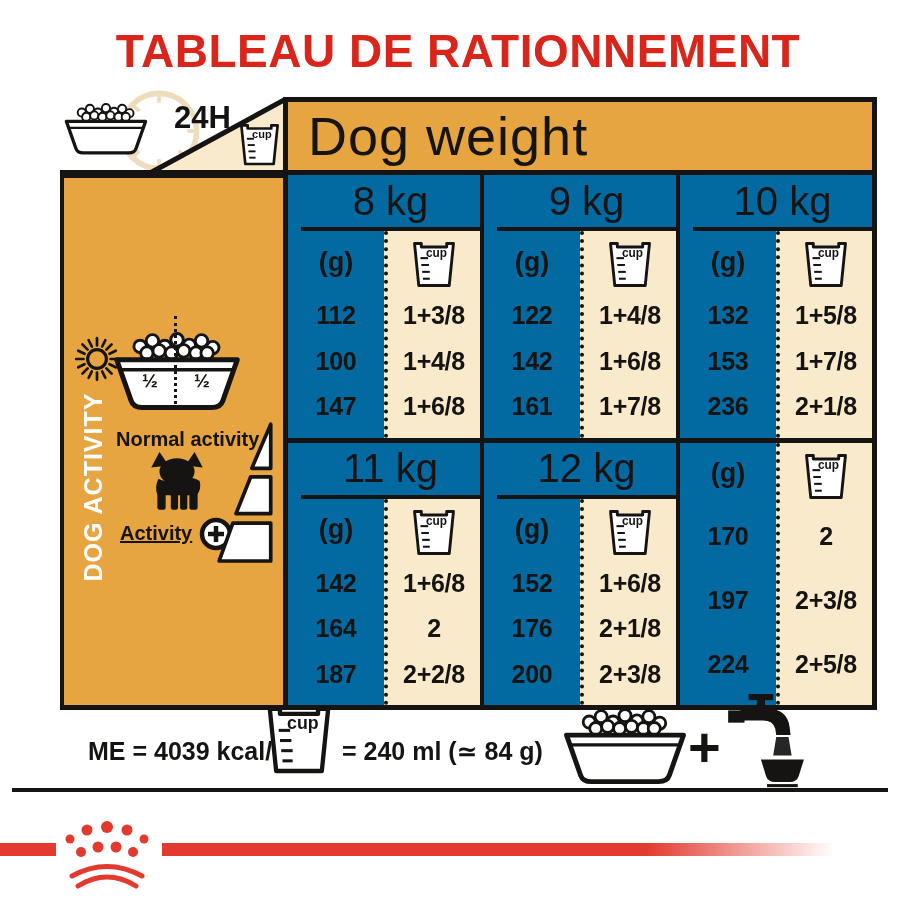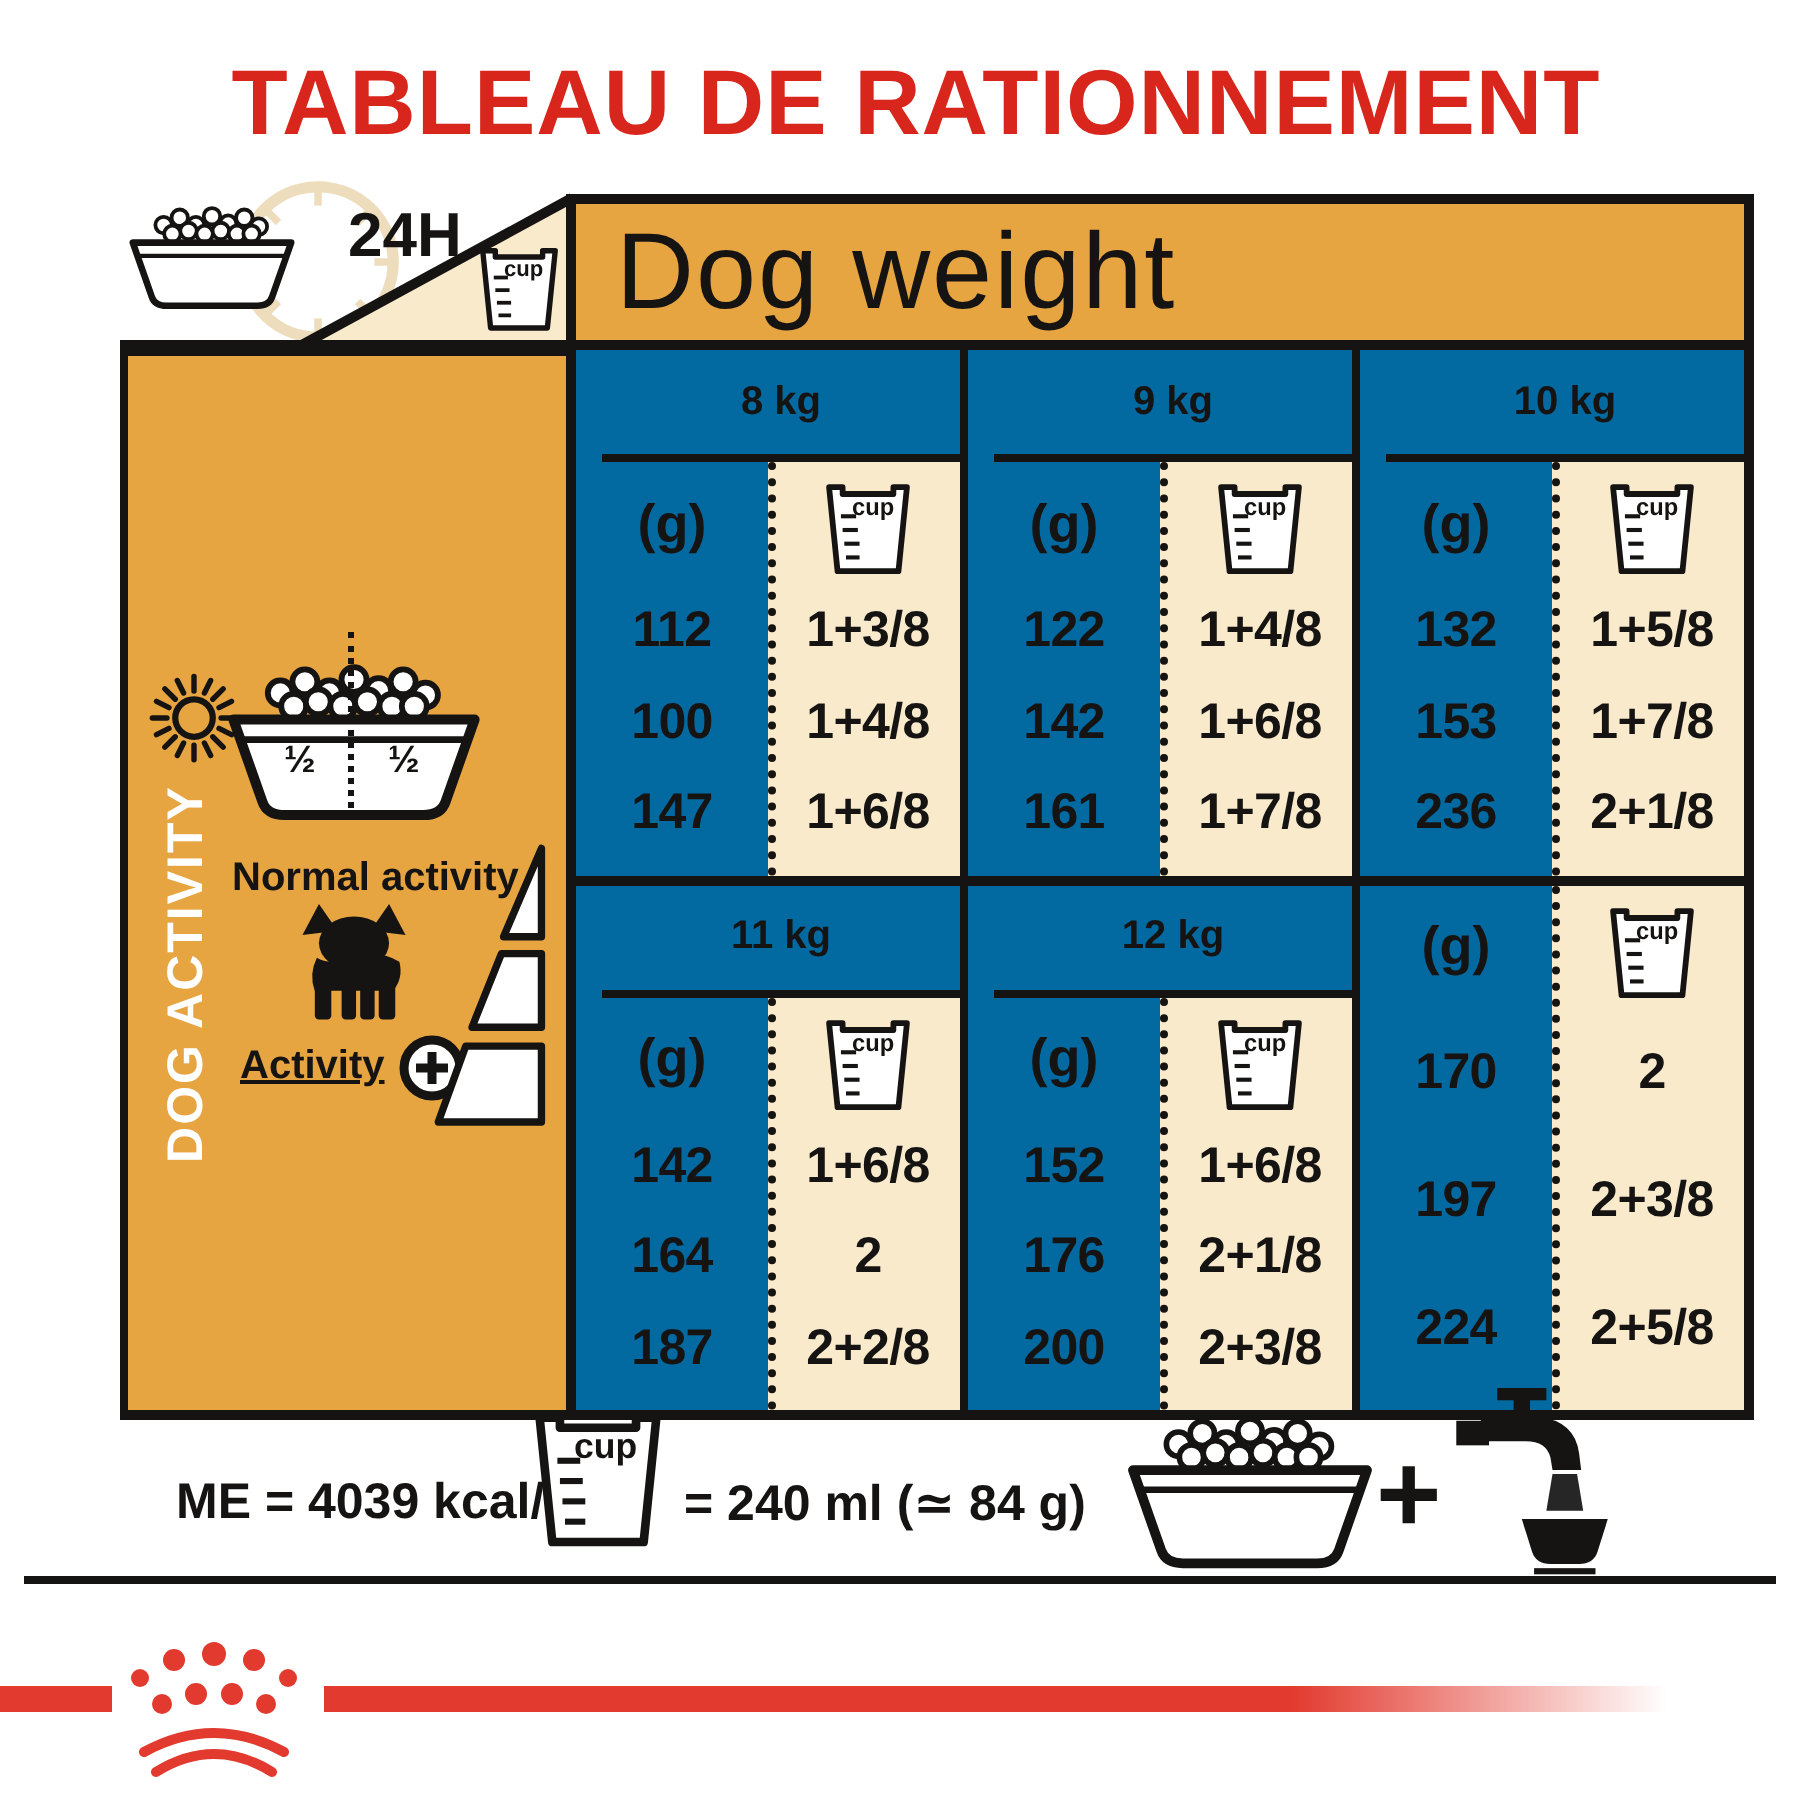--- a/index.html
+++ b/index.html
@@ -53,21 +53,21 @@
   #table{left:283px;top:97px;width:594px;height:613px;border:5px solid var(--ink);
          background:#0369a1;display:flex;flex-direction:column;}
   #dogweight{height:73px;background:var(--orange);border-bottom:5px solid var(--ink);
              display:flex;align-items:center;padding-left:20px;font-size:54px;letter-spacing:1px;}
   #bands{flex:1;display:flex;flex-direction:column;}
   .band{flex:1;display:flex;}
   .band--top{border-bottom:5px solid var(--ink);}
   .wcol{flex:1;display:flex;flex-direction:column;min-width:0;}
   .wcol + .wcol{border-left:4px solid var(--ink);}
   .whead{height:56px;border-bottom:4px solid var(--ink);display:flex;align-items:center;
-         justify-content:center;font-weight:bold;font-size:20px;margin-left:13px;}
+         justify-content:center;font-weight:normal;font-size:40px;margin-left:13px;}
   .wbody{flex:1;display:flex;}
   .ghalf{width:50%;display:flex;flex-direction:column;align-items:center;}
   .chalf{width:50%;background:var(--cream);border-left:4px dotted var(--ink);
          display:flex;flex-direction:column;align-items:center;}
   .celllabel{height:62px;display:flex;align-items:center;justify-content:center;
              font-weight:bold;font-size:27px;}
   .cupcell svg{width:44px;height:48px;margin-top:6px;}
   .vals{flex:1;width:100%;display:flex;flex-direction:column;justify-content:space-around;
         align-items:center;padding-bottom:8px;}
   .val{font-weight:bold;font-size:25px;letter-spacing:-0.3px;}

